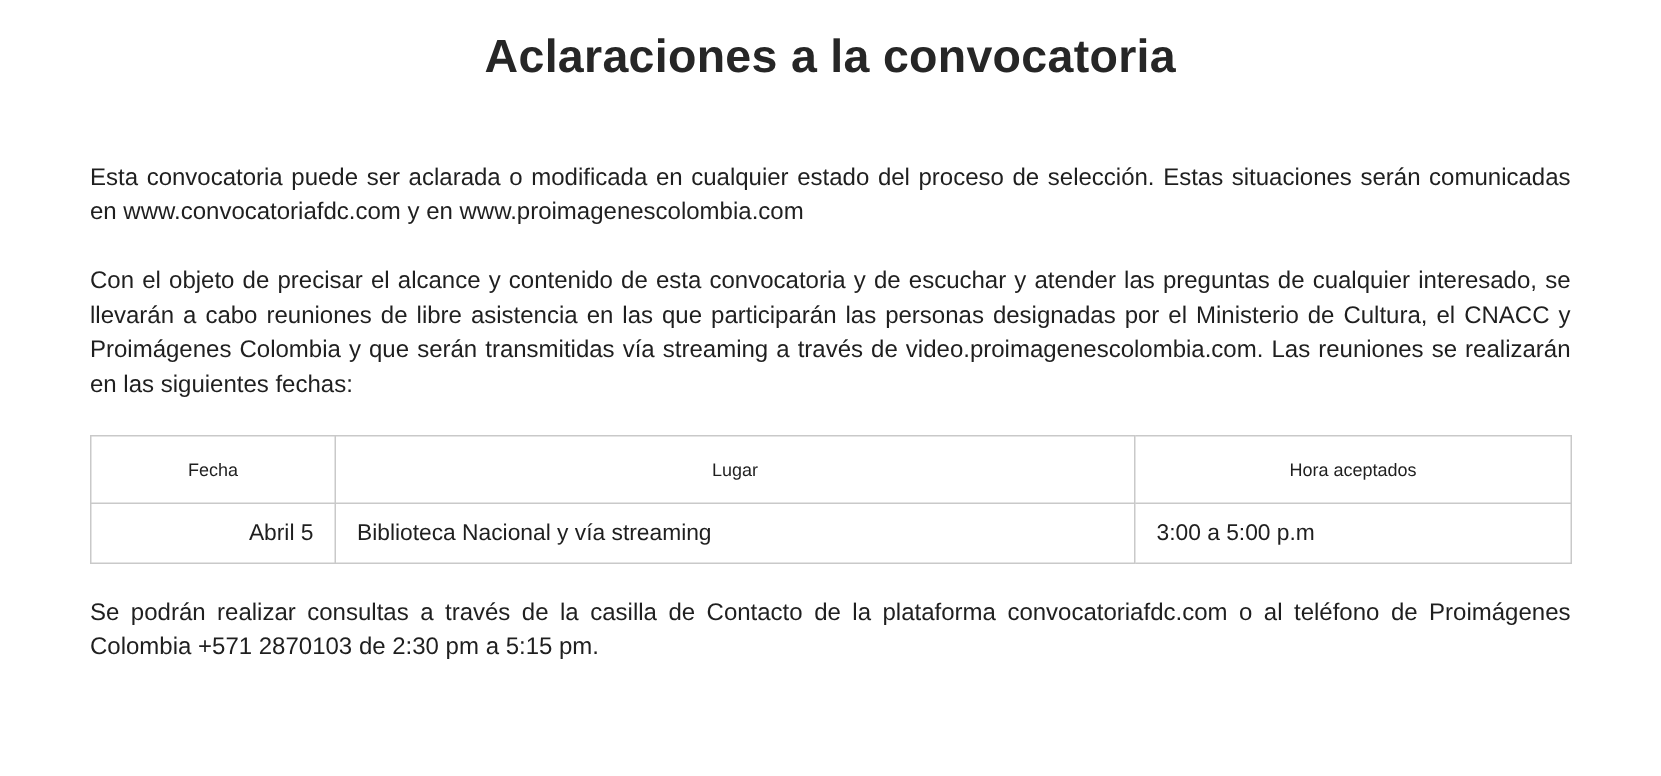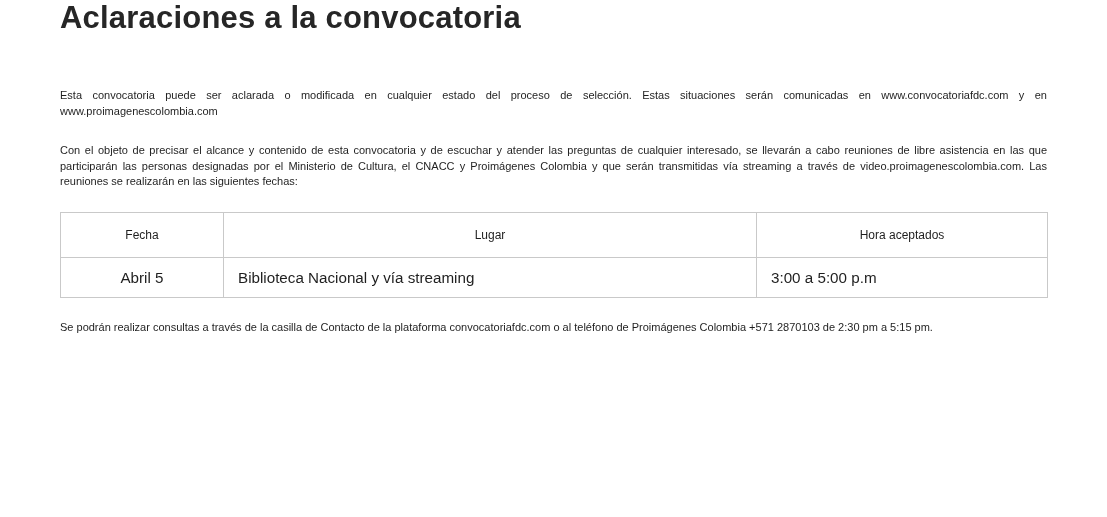--- a/index.html
+++ b/index.html
@@ -15,29 +15,30 @@
     overflow: hidden;
   }
   .page {
     width: 1107px;
     height: 517px;
     position: relative;
     box-sizing: border-box;
     padding: 0 60px;
   }
   .doc-title {
-    text-align: left;
+    text-align: center;
     font-size: 31px;
     font-weight: bold;
     color: #262626;
     margin: 0;
+    padding-top: 20px;
     letter-spacing: 0.2px;
   }
   .para {
-    font-size: 11px;
+    font-size: 16px;
     line-height: 1.42;
     color: #1f1f1f;
     text-align: justify;
     margin: 0;
   }
   .para-1 {
     margin-top: 52px;
   }
   .para-2 {
     margin-top: 24px;
@@ -65,21 +66,21 @@
     padding: 0 10px;
   }
   table.meetings td {
     height: 39px;
     padding: 0 14px;
   }
   table.meetings col.c0 { width: 163px; }
   table.meetings col.c1 { width: 533px; }
   table.meetings col.c2 { width: 291px; }
 
-  td.cell-date { text-align: center; padding-left: 12px; }
+  td.cell-date { text-align: right; padding-left: 12px; }
   td.cell-place { text-align: left; padding-left: 14px; }
   td.cell-time { text-align: left; padding-left: 14px; }
 </style>
 </head>
 <body>
 
 <div class="page">
 
   <h1 class="doc-title">Aclaraciones a la convocatoria</h1>
 

